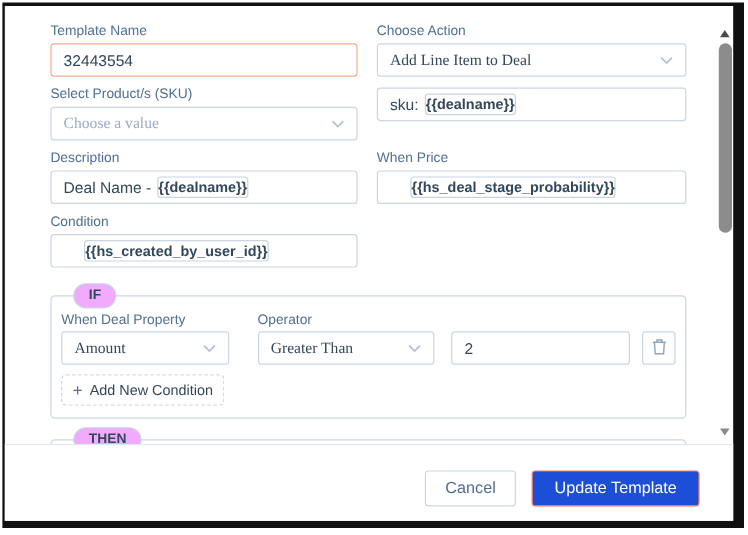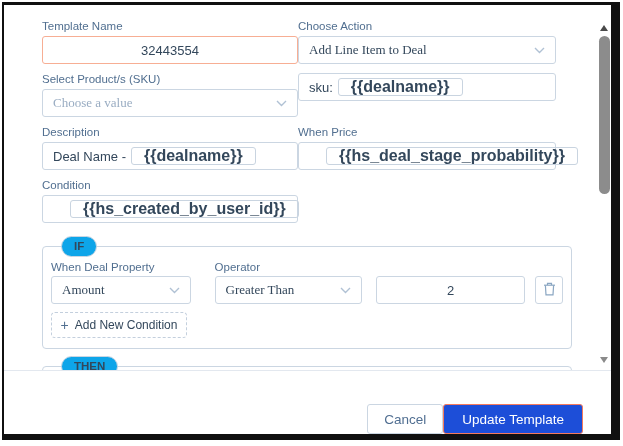--- a/index.html
+++ b/index.html
@@ -8,50 +8,50 @@
     width:623px; height:446px; position:relative; overflow:hidden;
     font-family:"Liberation Sans", sans-serif; color:#33475b;
   }
   .frame {
     position:absolute; left:2px; top:2px; width:618px; height:438px;
     border:solid #101010; border-width:3px 9px 6px 2px; background:#fff;
   }
   .body-pad { padding:15px 39px 0 38px; }
 
   
-  .grid { display:grid; grid-template-columns:256px 258px; }
+  .grid { display:grid; grid-template-columns:256px 258px; column-gap:16px; }
   .field { margin-bottom:9px; }
   .field-label {
     display:block; font-size:11.5px; line-height:13px; color:#516f90;
     margin-bottom:3px; white-space:nowrap;
   }
   .control {
     height:28px; width:100%; border:1px solid #cbd6e2; border-radius:3px;
     background:#fff; display:flex; align-items:center; padding:0 10px;
-    font-size:13px; color:#33475b;text-align:center;
+    font-size:13px; color:#33475b;
   }
   input.control { outline:none; font-family:"Liberation Sans", sans-serif; }
   .control.focus-orange { border-color:#f7ae94; }
   .select { justify-content:space-between; cursor:pointer;font-family:Liberation Serif, serif; }
   .select .chev { flex:0 0 auto; margin-left:8px; }
   .placeholder { color:#99acc2; }
   .token {
     display:inline-block; border:1px solid #c9d4e0; border-radius:3px;
-    padding:1px 12px; font-weight:bold; font-size:16px; line-height:14px;
+    padding:1px 0; font-weight:bold; font-size:12px; line-height:14px;
     margin-left:5px; white-space:nowrap;
   }
   .token.no-prefix { margin-left:17px; }
 
   
   .rule-box {
     position:relative; border:1px solid #cbd6e2; border-radius:4px;
     margin-top:14px; padding:14px 8px 10px 8px;
   }
   .rule-badge {
-    position:absolute; top:-11px; left:18px; background:#0ea5e9;
+    position:absolute; top:-11px; left:18px; background:#f0abfc;
     border:1px solid #cbd6e2; border-radius:11px; padding:3px 12px;
     font-size:11.5px; font-weight:bold; color:#33475b; line-height:13px;
   }
   .if-row { display:flex; align-items:flex-end; }
   .if-col-label { font-size:11.5px; color:#516f90; margin-bottom:3px; display:block; }
   .w-when { width:142px; margin-right:24px; }
   .w-op   { width:150px; margin-right:14px; }
   .w-val  { width:152px; margin-right:10px; }
   .trash-btn {
     width:28px; height:28px; border:1px solid #cbd6e2; border-radius:3px;
@@ -88,21 +88,21 @@
   }
   .scroll-thumb {
     position:absolute; top:31px; left:1px; width:11px; height:158px;
     background:#8c8c8c; border-radius:6px; cursor:grab;
   }
 
   
   .footer {
     position:absolute; left:0; right:0; bottom:0; height:64px; background:#fff;
     border-top:1px solid #e3e8ef; display:flex; justify-content:flex-end;
-    align-items:flex-end; padding:8px 28px 0 0; 
+    align-items:center; padding:8px 28px 0 0; gap:13px;
   }
   .btn {
     height:30px; border-radius:3px; font-size:13.5px; cursor:pointer;
     font-family:"Liberation Sans", sans-serif; padding:0 16px;
   }
   .btn-cancel { background:#fff; border:1px solid #cbd6e2; color:#506e91; }
   .btn-primary { background:#1d4ed8; border:1px solid #f47a5d; color:#fff; padding:0 18px; }
 </style>
 </head>
 <body>

